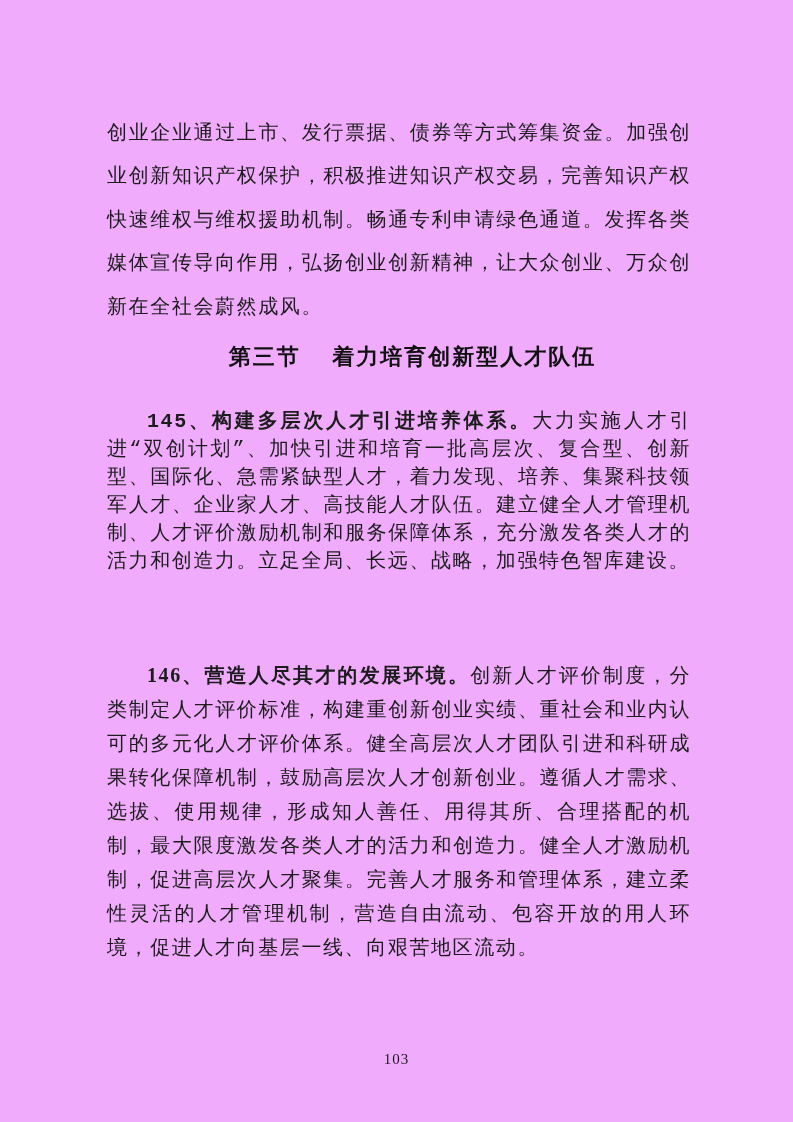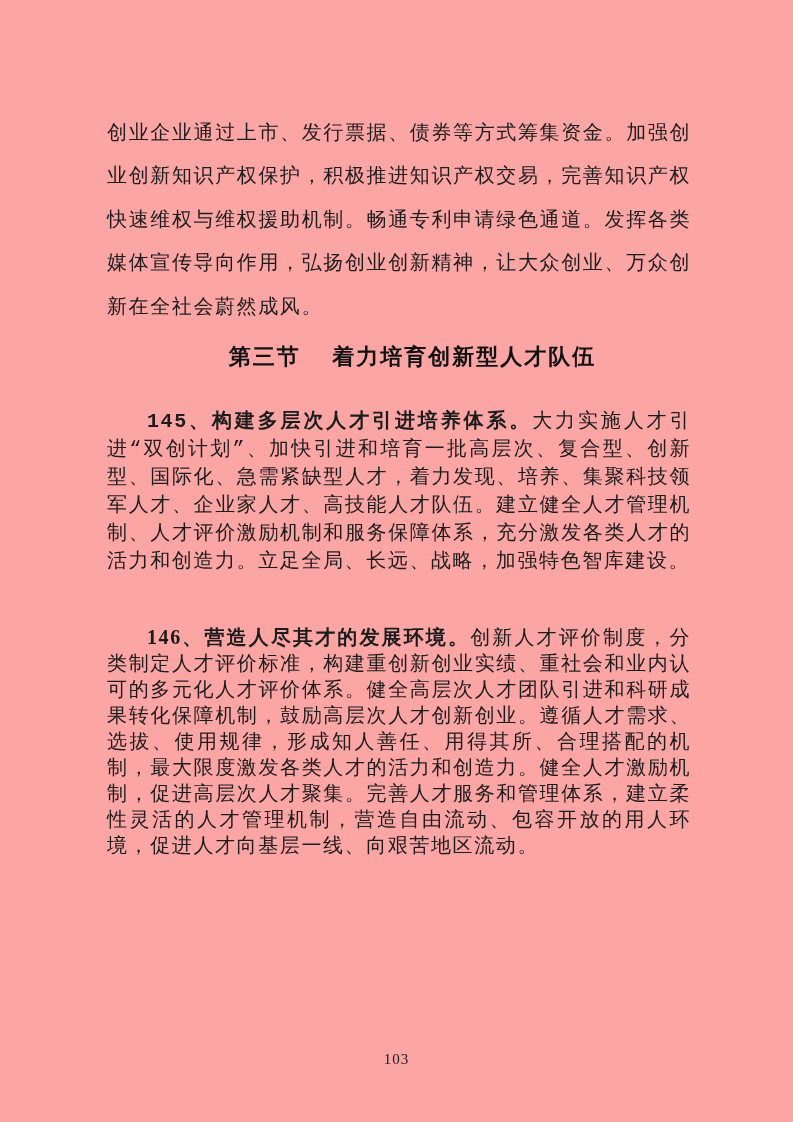--- a/index.html
+++ b/index.html
@@ -5,21 +5,21 @@
   html, body {
     margin: 0;
     padding: 0;
     background: #e8e8e8;
   }
   .page {
     position: relative;
     width: 793px;
     height: 1122px;
     margin: 0 auto;
-    background: #fca5a5;
+    background: #f0abfc;
     overflow: hidden;
     font-family: "Liberation Serif", "DejaVu Serif", serif;
     color: #1c1c1c;
   }
   .para {
     position: absolute;
     left: 107px;
     width: 584px;
     margin: 0;
     font-size: 20px;
@@ -32,22 +32,22 @@
     top: 111px;
     line-height: 43.4px;
   }
   .p-item-1 {
     top: 408px;
     line-height: 28px;
     text-indent: 2em;
     font-family: Liberation Mono, monospace;
   }
   .p-item-2 {
-    top: 624px;
-    line-height: 26px;
+    top: 658px;
+    line-height: 34px;
     text-indent: 2em;
   }
   .item-lead {
     font-weight: 700;
   }
   .section-heading {
     position: absolute;
     top: 341px;
     left: 16px;
     width: 793px;

